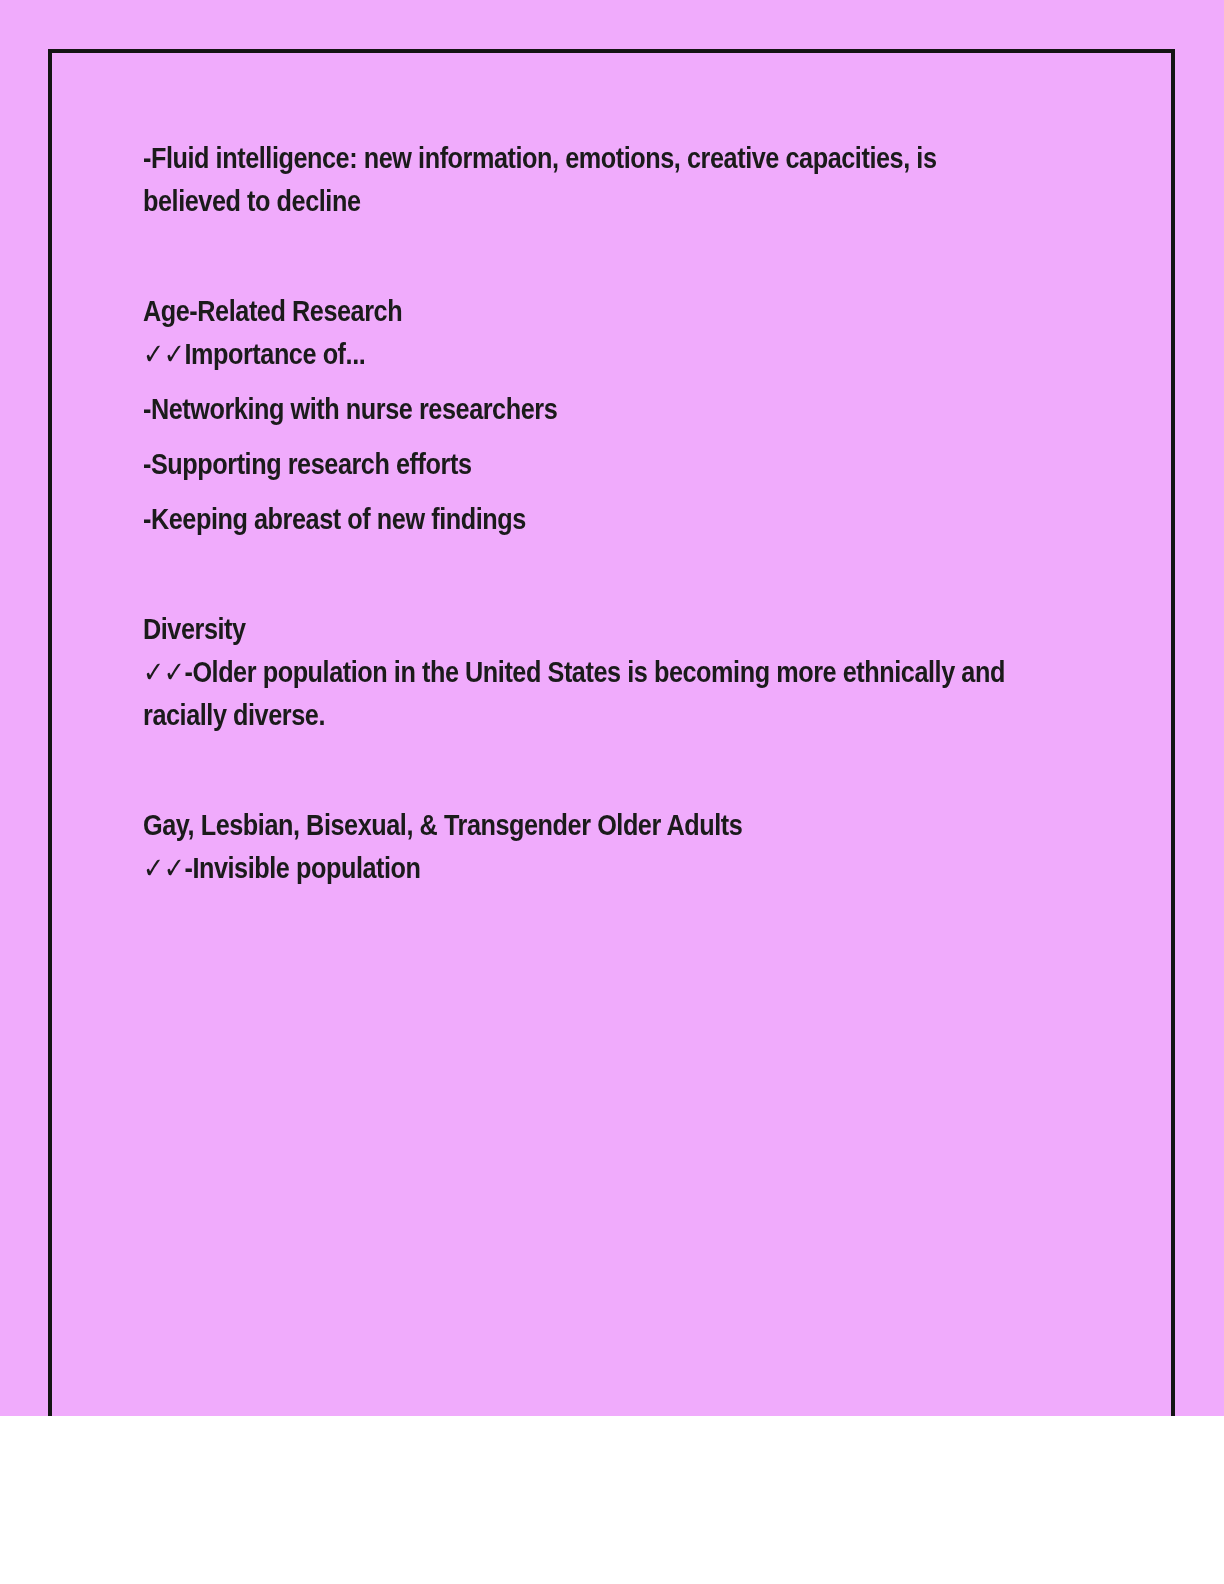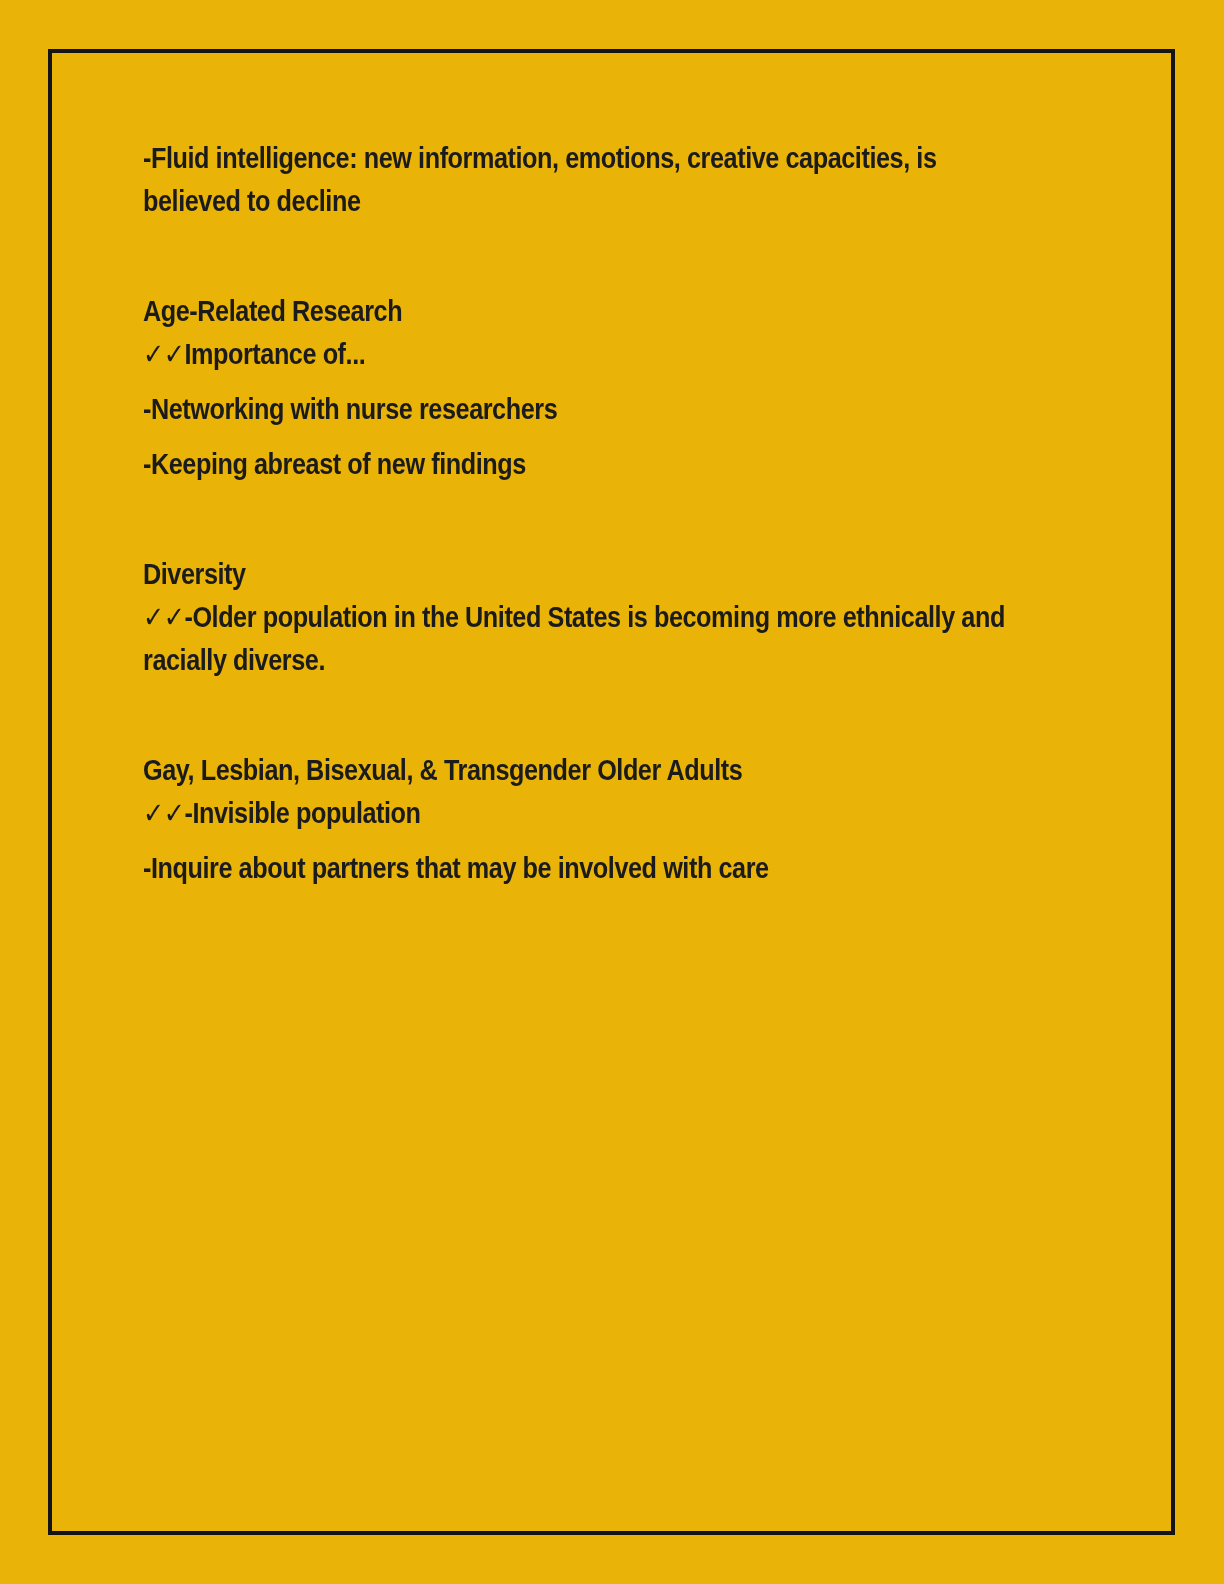--- a/index.html
+++ b/index.html
@@ -7,22 +7,22 @@
     padding: 0;
   }
   body {
     width: 1224px;
     height: 1584px;
     font-family: "Liberation Sans", "DejaVu Sans", sans-serif;
   }
   .page {
     position: relative;
     width: 1224px;
-    height: 1584px;
-    background: #eab308;
+    height: 1416px;
+    background: #f0abfc;
     overflow: hidden;
   }
   .page-border {
     position: absolute;
     left: 48px;
     top: 49px;
     width: 1127px;
     height: 1486px;
     border: 4px solid #141414;
     box-sizing: border-box;
@@ -68,34 +68,34 @@
         </div>
         <div class="doc-section">
           <div class="para">
             <div class="text-line">Age-Related Research</div>
             <div class="text-line">✓✓Importance of...</div>
           </div>
           <div class="para">
             <div class="text-line">-Networking with nurse researchers</div>
           </div>
           <div class="para">
+            <div class="text-line">-Supporting research efforts</div>
+          </div>
+          <div class="para">
             <div class="text-line">-Keeping abreast of new findings</div>
           </div>
         </div>
         <div class="doc-section">
           <div class="para">
             <div class="text-line">Diversity</div>
             <div class="text-line">✓✓-Older population in the United States is becoming more ethnically and</div>
             <div class="text-line">racially diverse.</div>
           </div>
         </div>
         <div class="doc-section">
           <div class="para">
             <div class="text-line">Gay, Lesbian, Bisexual, &amp; Transgender Older Adults</div>
             <div class="text-line">✓✓-Invisible population</div>
           </div>
-          <div class="para">
-            <div class="text-line">-Inquire about partners that may be involved with care</div>
-          </div>
         </div>
       </div>
   </div>
 </div>
 
 </body></html>

